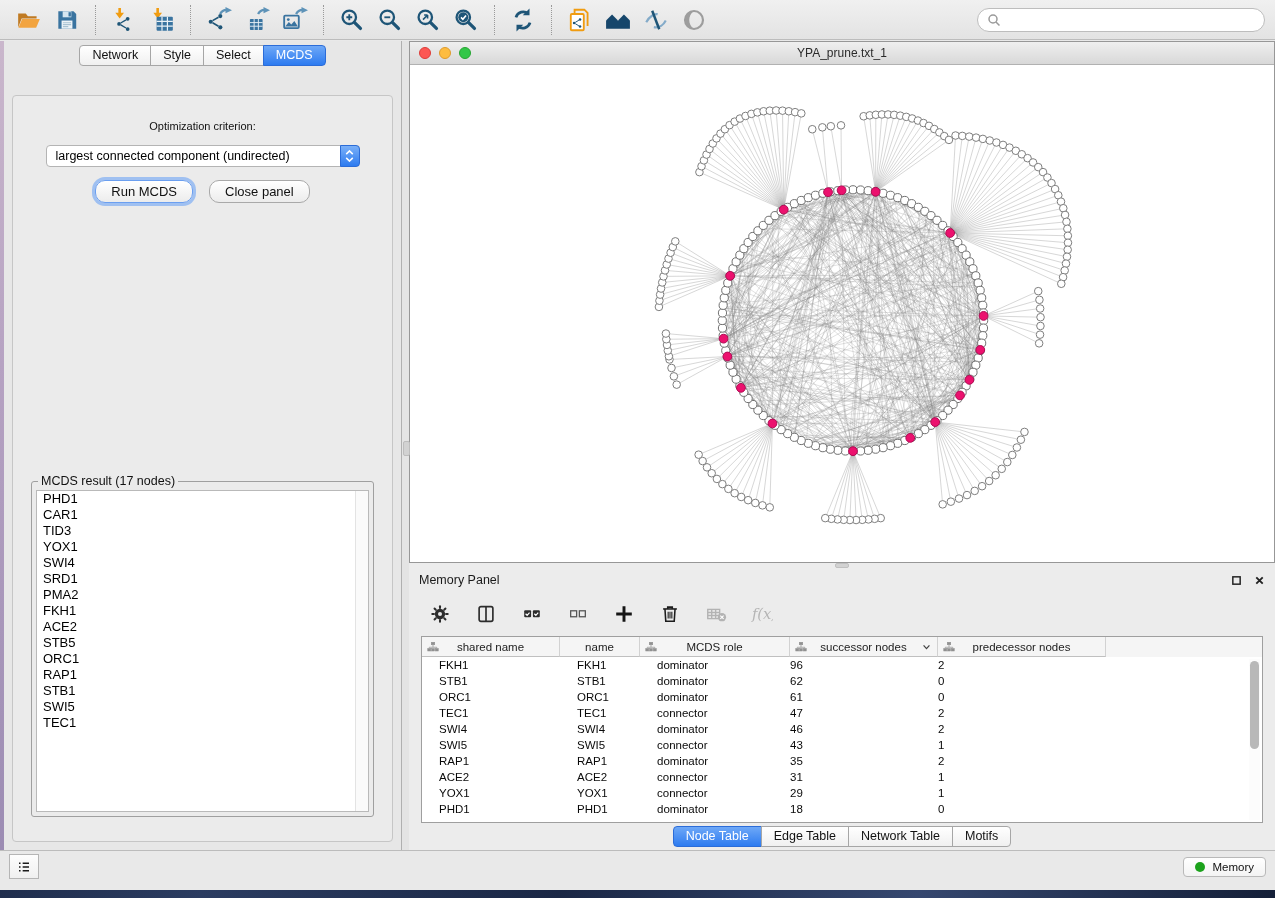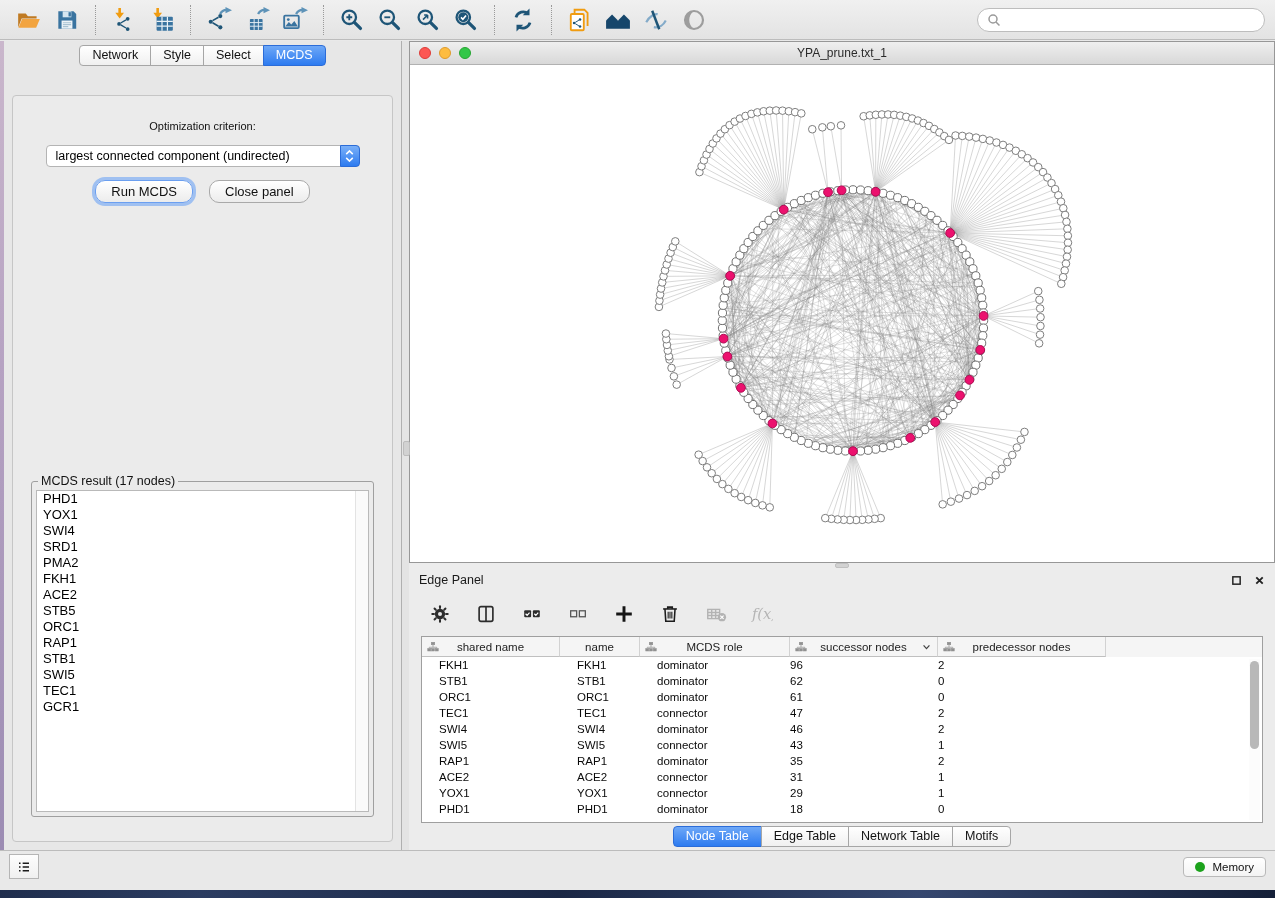--- a/index.html
+++ b/index.html
@@ -304,33 +304,34 @@
         </div>
         <div class="btn-row">
           <button class="push-btn focused">Run MCDS</button>
           <button class="push-btn">Close panel</button>
         </div>
         <fieldset class="result-fieldset">
           <legend>MCDS result (17 nodes)</legend>
           <div class="listbox" id="mcds-list">
             <div class="list-scroll"></div>
           <div class="list-item">PHD1</div>
+              <div class="list-item">CAR1</div>
+              <div class="list-item">TID3</div>
               <div class="list-item">YOX1</div>
               <div class="list-item">SWI4</div>
               <div class="list-item">SRD1</div>
               <div class="list-item">PMA2</div>
               <div class="list-item">FKH1</div>
               <div class="list-item">ACE2</div>
               <div class="list-item">STB5</div>
               <div class="list-item">ORC1</div>
               <div class="list-item">RAP1</div>
               <div class="list-item">STB1</div>
               <div class="list-item">SWI5</div>
               <div class="list-item">TEC1</div>
-              <div class="list-item">GCR1</div>
             </div>
         </fieldset>
       </div>
     </div>
 
     <div class="v-splitter">
         <span class="grip"></span>
       </div>
 
     <div class="right-col">
@@ -1278,21 +1279,21 @@
             </svg>
         </div>
       </div>
 
       <div class="h-splitter">
           <span class="grip"></span>
         </div>
 
       <div class="table-panel">
         <div class="panel-titlebar">
-          <span>Edge Panel</span>
+          <span>Memory Panel</span>
           <span class="panel-controls">
             <button class="float-btn">
               <svg viewBox="0 0 12 12">
                   <rect x="2" y="2" width="8" height="8" fill="none" stroke="#222" stroke-width="1.6"></rect>
                 </svg>
             </button>
             <button class="close-btn">
               <svg viewBox="0 0 12 12">
                   <path d="M2.5 2.5l7 7M9.5 2.5l-7 7" stroke="#222" stroke-width="2"></path>
                 </svg>

